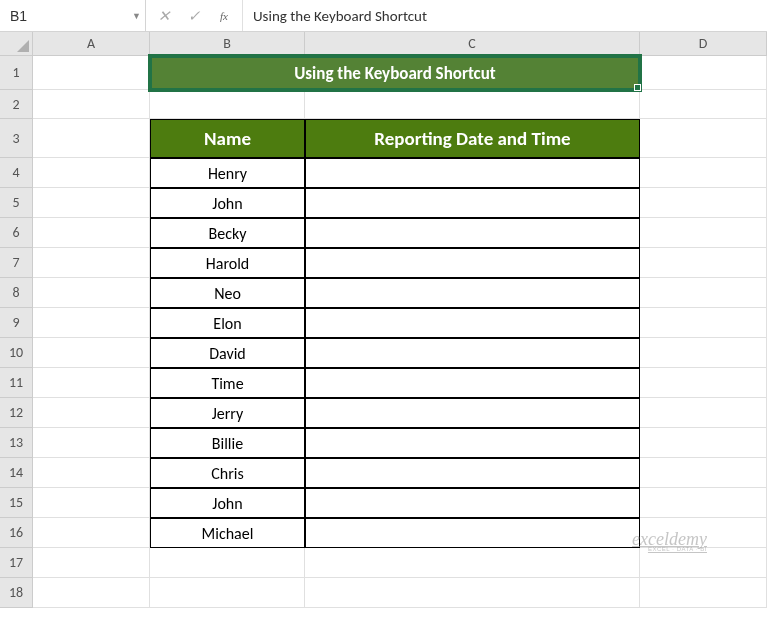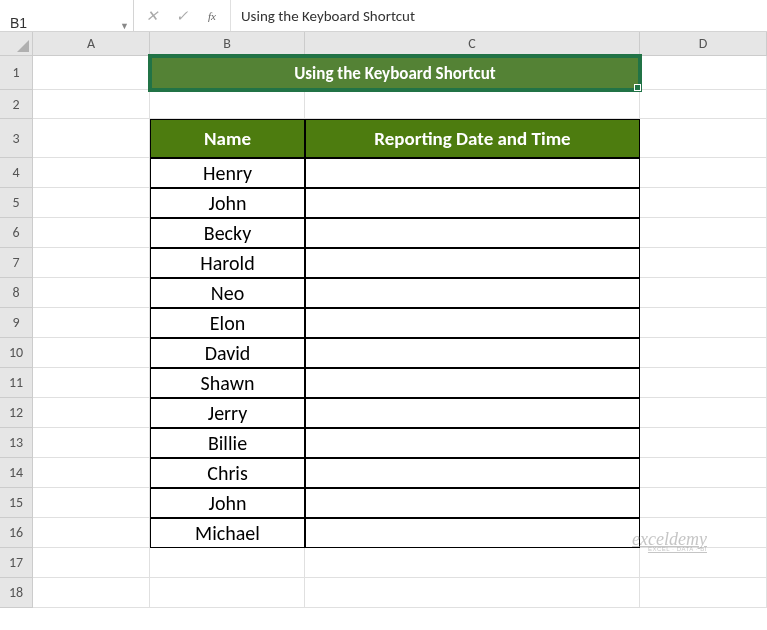--- a/index.html
+++ b/index.html
@@ -12,24 +12,24 @@
       position: relative;
     }
     .formula-bar {
       display: flex;
       align-items: stretch;
       height: 32px;
       border-bottom: 1px solid #d4d4d4;
     }
     .name-box-wrap {
       display: flex;
-      align-items: flex-end;
+      align-items: center;
       border-right: 1px solid #d4d4d4;
       padding: 0 0 0 10px;
-      width: 134px;
+      width: 146px;
       justify-content: space-between;
     }
     .name-box {
       font-size: 14px;
       color: #333;
       background: transparent;
       border: none;
       width: 100px;
       outline: none;
     }
@@ -165,21 +165,21 @@
     .th-cell {
       background: #4d7c0f;
       color: #fff;
       font-weight: bold;
       font-size: 19px;
       border: 1px solid #000;
     }
     
     .td-cell {
       border: 1px solid #000;
-      font-size: 20px;
+      font-size: 16px;
       color: #000;
     }
     .watermark {
       position: absolute;
       right: 60px;
       bottom: 56px;
       font-family: "Segoe Script", cursive;
       font-size: 18px;
       color: rgba(150,150,150,0.55);
       font-style: italic;
@@ -309,21 +309,21 @@
           <div class="cell col-D rh-d"></div>
         </div>
       <div class="cell-row">
           <div class="cell col-A rh-d"></div>
           <div class="cell td-cell col-B rh-d">David</div>
           <div class="cell td-cell col-C rh-d"></div>
           <div class="cell col-D rh-d"></div>
         </div>
       <div class="cell-row">
           <div class="cell col-A rh-d"></div>
-          <div class="cell td-cell col-B rh-d">Shawn</div>
+          <div class="cell td-cell col-B rh-d">Time</div>
           <div class="cell td-cell col-C rh-d"></div>
           <div class="cell col-D rh-d"></div>
         </div>
       <div class="cell-row">
           <div class="cell col-A rh-d"></div>
           <div class="cell td-cell col-B rh-d">Jerry</div>
           <div class="cell td-cell col-C rh-d"></div>
           <div class="cell col-D rh-d"></div>
         </div>
       <div class="cell-row">

